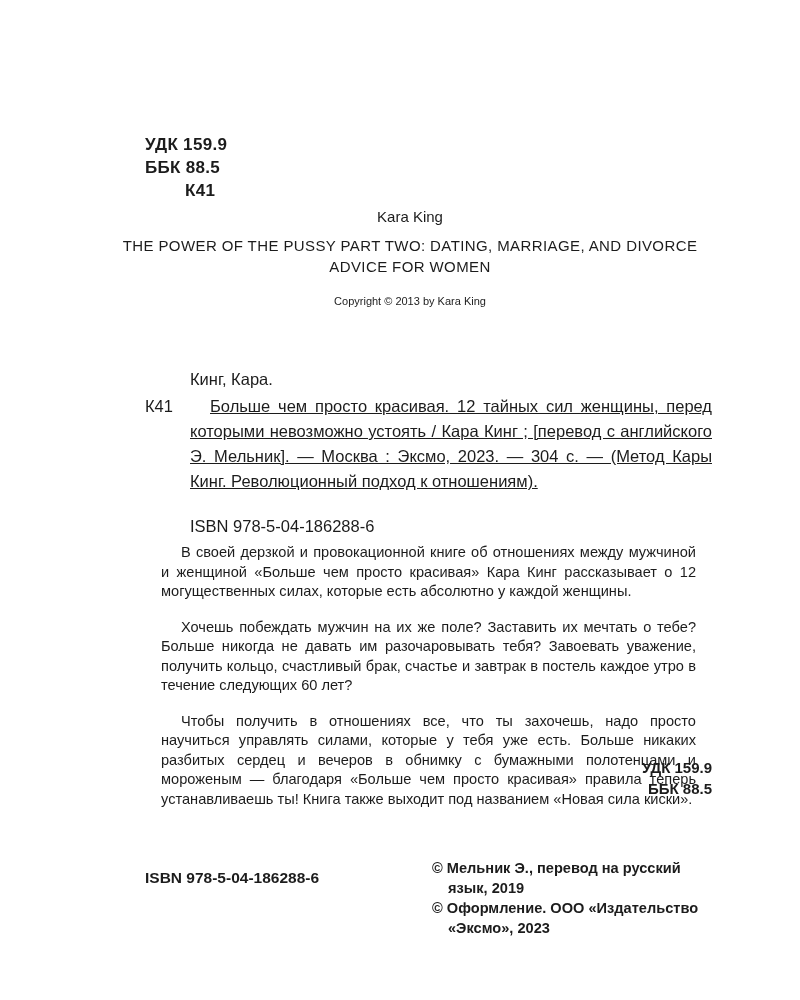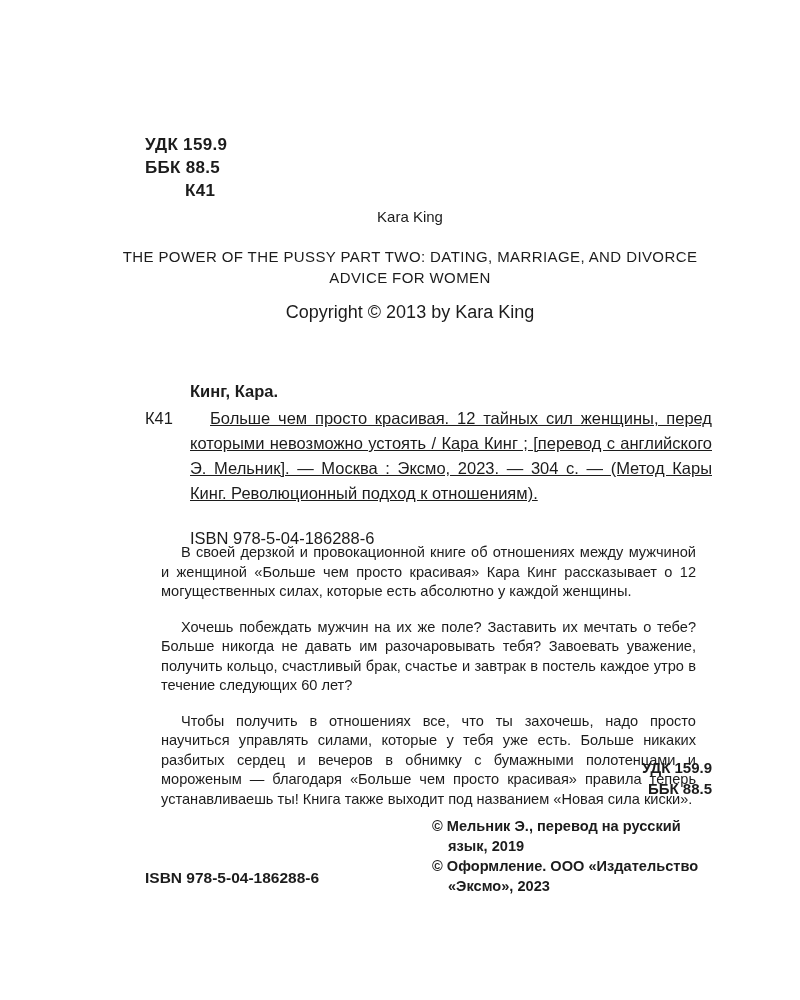--- a/index.html
+++ b/index.html
@@ -32,40 +32,40 @@
   
   .orig-block {
     position: absolute;
     left: 100px;
     top: 206px;
     width: 620px;
     text-align: center;
     font-size: 15px;
     line-height: 21px;
   }
-  .orig-author { margin-bottom: 19px; }
+  .orig-author { margin-bottom: 8px; }
   .orig-title {
     text-transform: none;
     letter-spacing: 0.4px;
     margin-bottom: 14px;
   }
-  .orig-copyright { line-height: 21px; font-size: 18px; }
+  .orig-copyright { line-height: 21px; font-size: 11px; }
   
   .catalog {
     position: absolute;
     left: 145px;
     top: 363px;
     width: 567px;
     font-size: 16.5px;
     line-height: 25px;
   }
   .catalog-author {
-    font-weight: bold;
+    font-weight: normal;
     padding-left: 45px;
-    margin: 16px 0 2px 0;
+    margin: 4px 0 2px 0;
   }
   .catalog-entry {
     position: relative;
     margin: 0;
   }
   .catalog-code {
     position: absolute;
     left: 0;
     top: 0;
   }
@@ -102,21 +102,21 @@
     width: 312px;
     text-align: right;
     font-weight: bold;
     font-size: 15px;
     line-height: 21px;
   }
   
   .notices {
     position: absolute;
     left: 432px;
-    top: 817px;
+    top: 859px;
     width: 285px;
     font-weight: bold;
     font-size: 14.6px;
     line-height: 19.5px;
   }
   .notices p {
     margin: 0 0 1px 0;
     padding-left: 16px;
     text-indent: -16px;
   }

